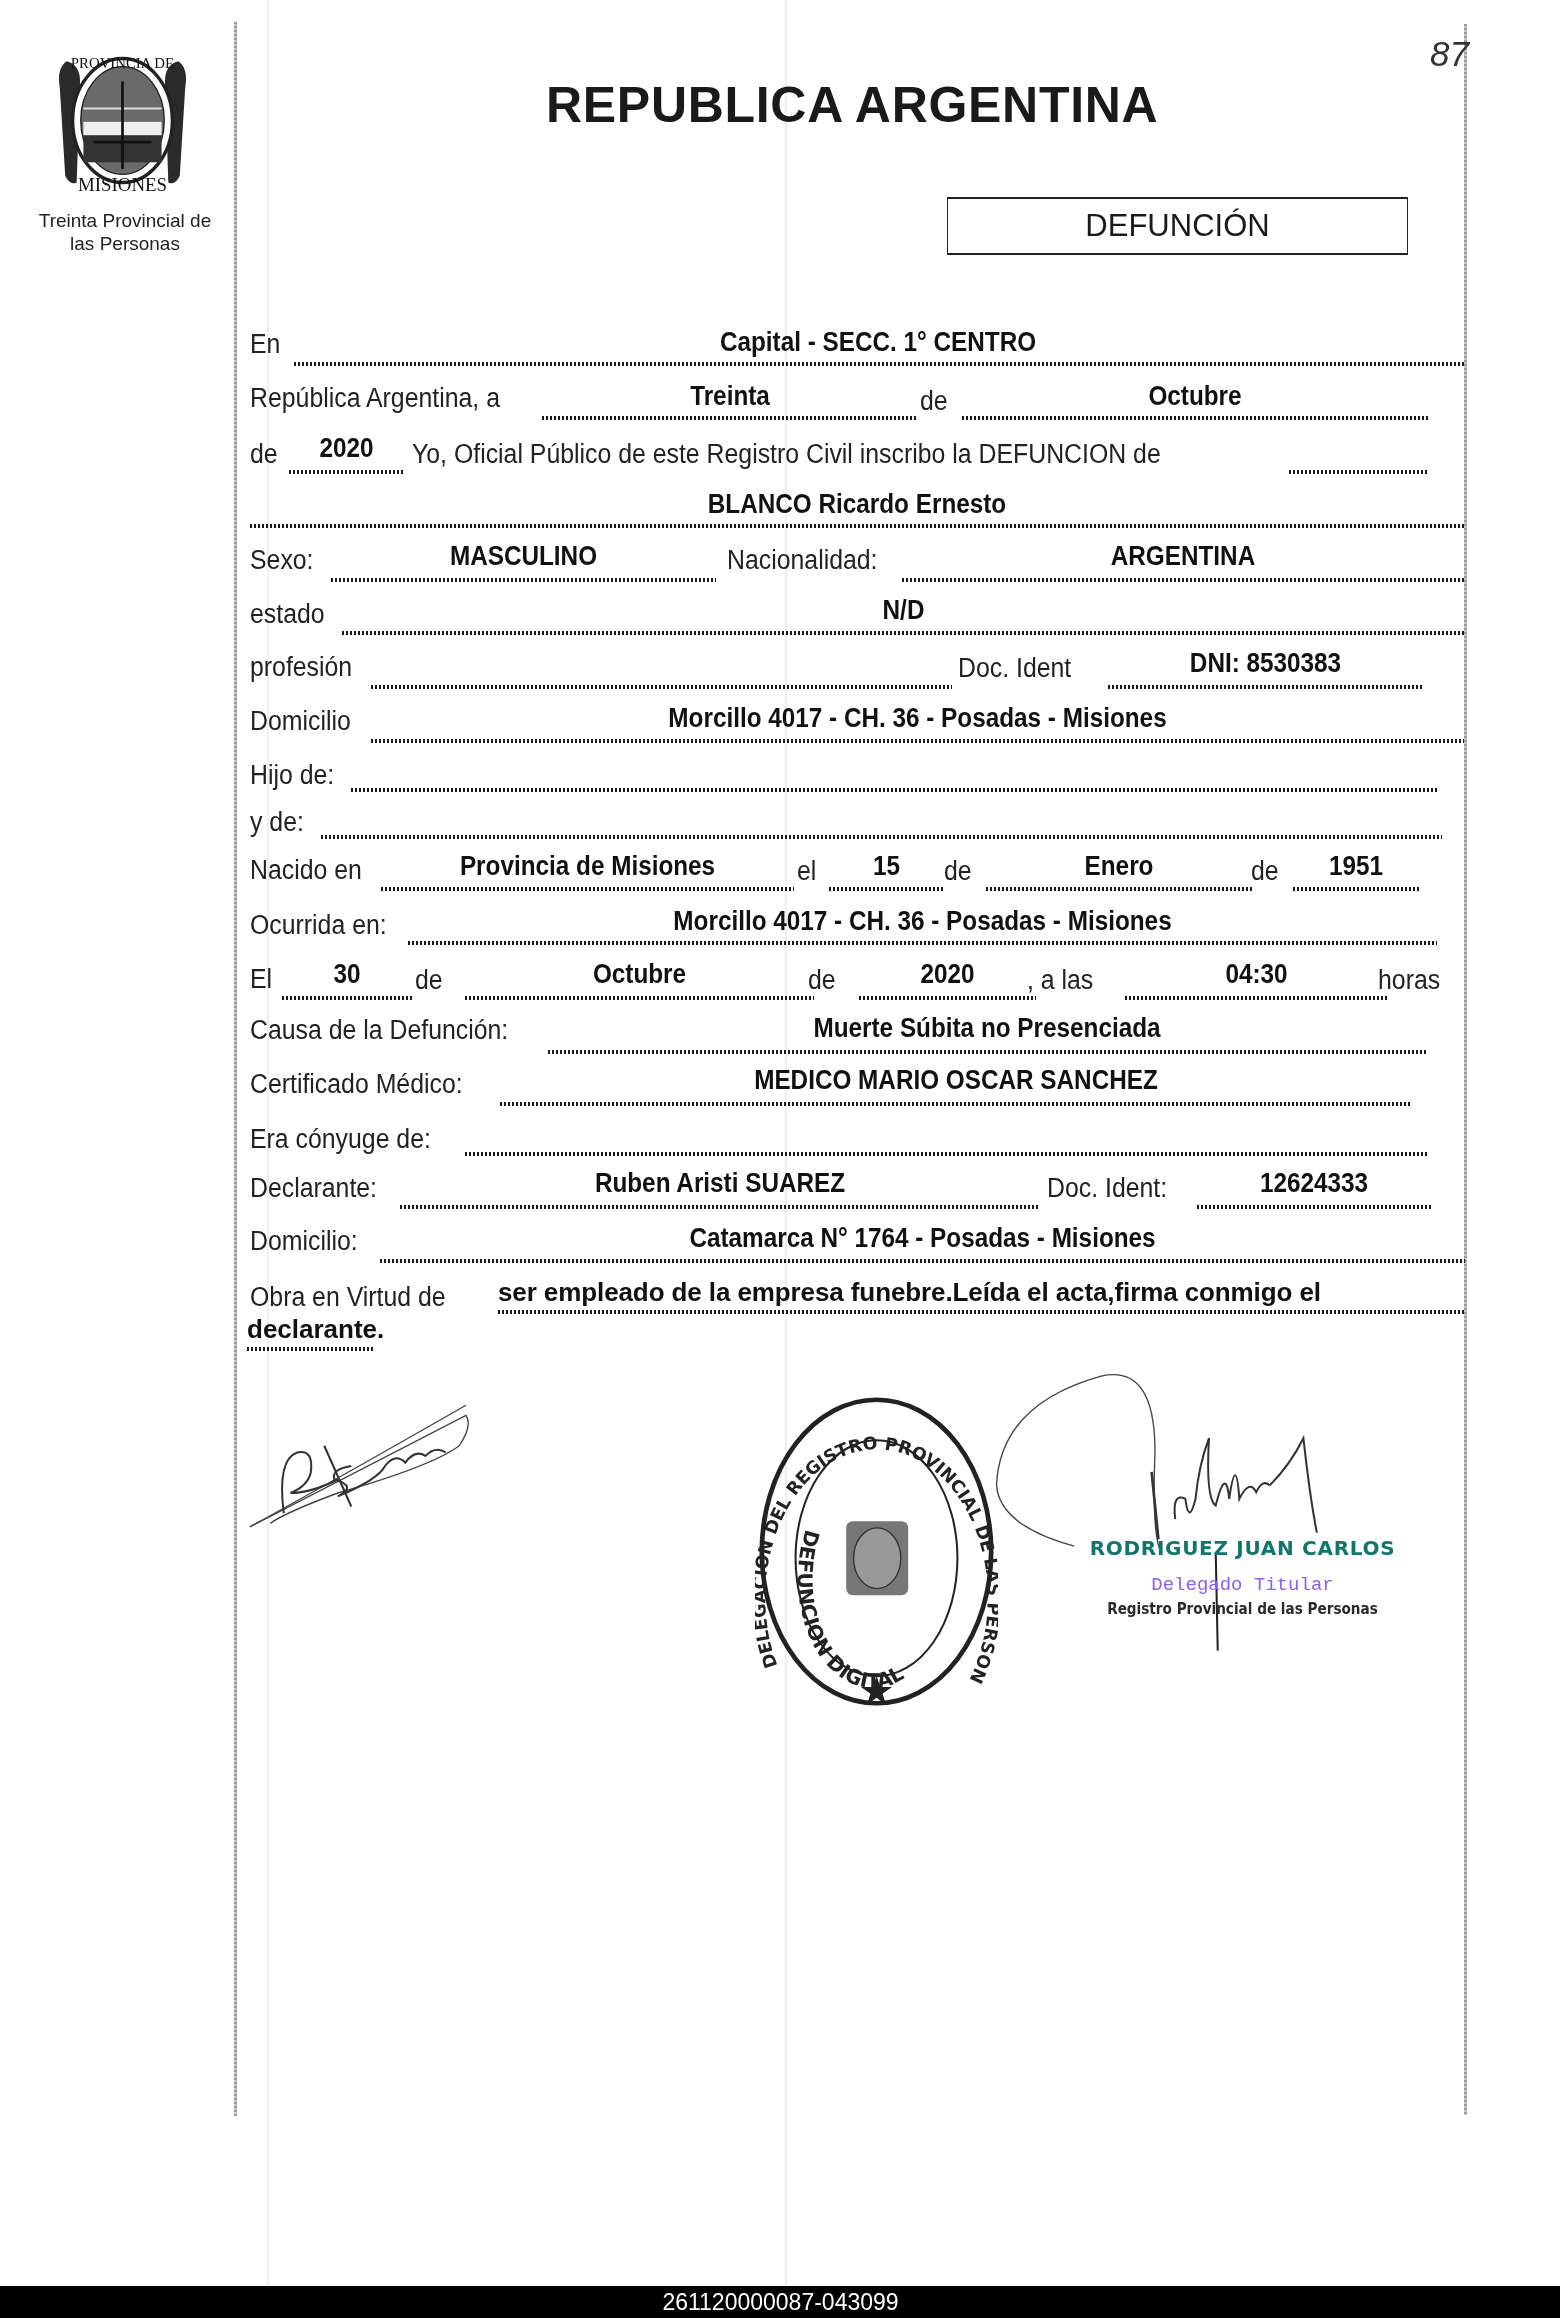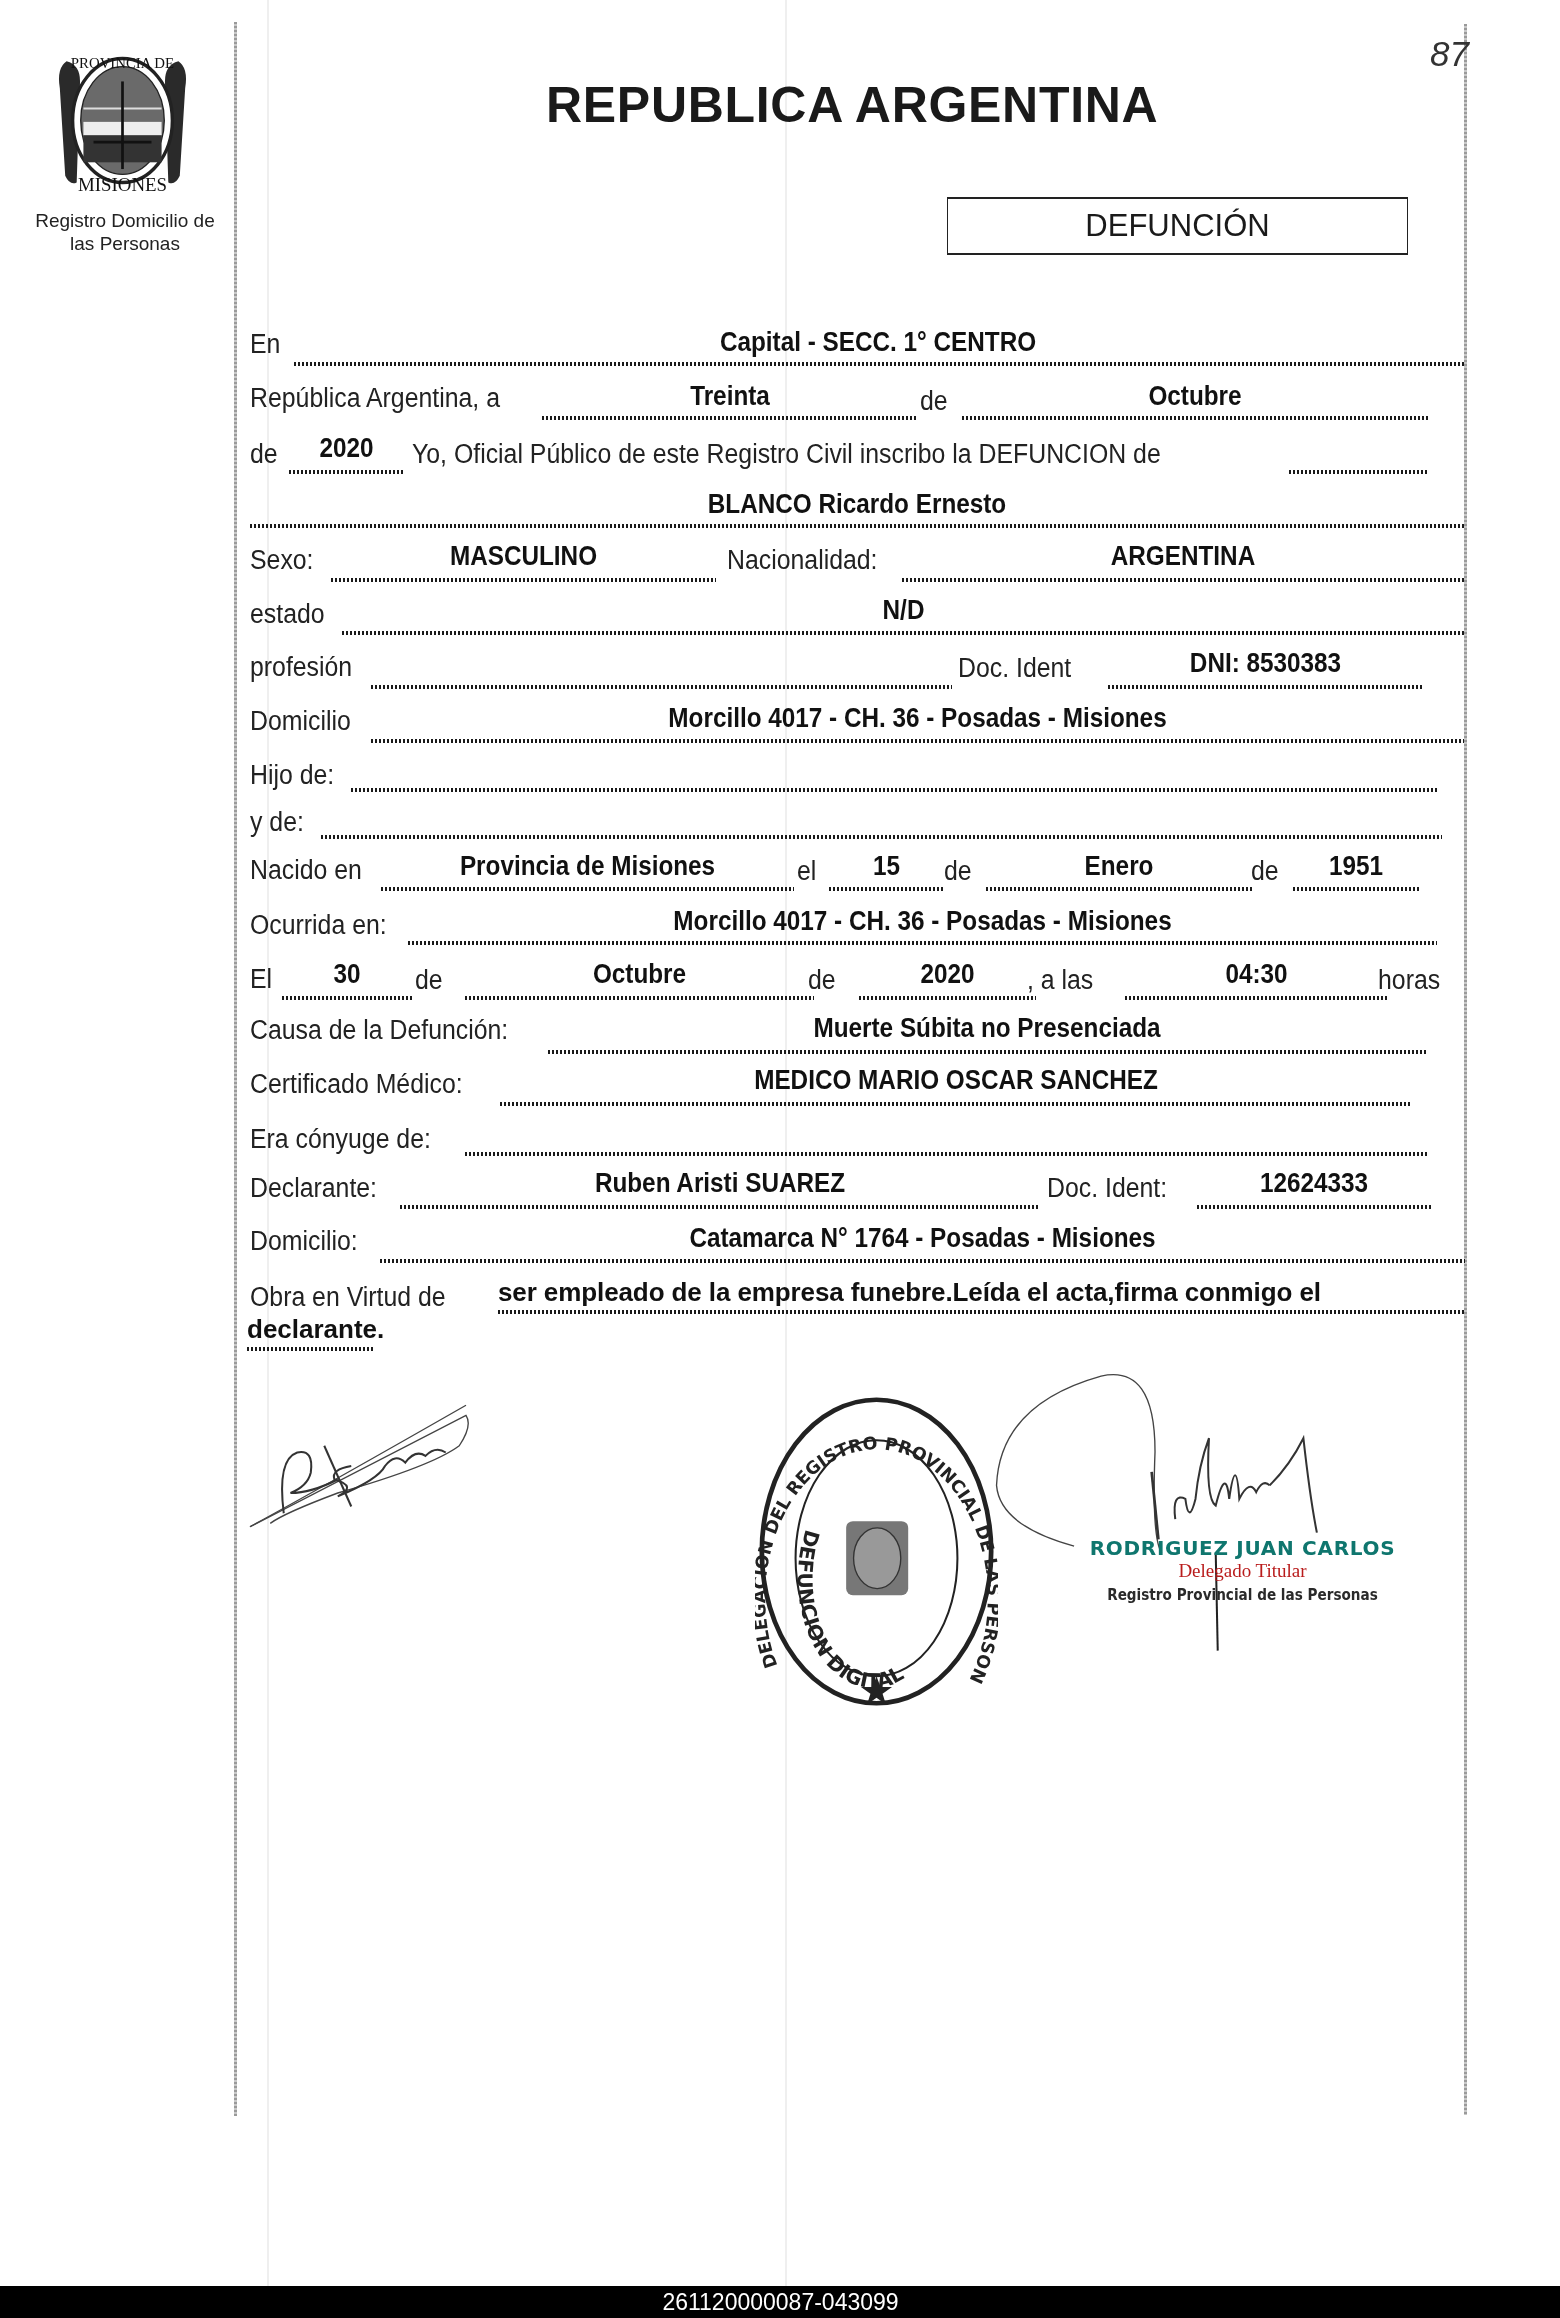--- a/index.html
+++ b/index.html
@@ -43,21 +43,21 @@
     <rect x="45" y="120" width="116" height="20" fill="#eee"></rect>
     <rect x="45" y="140" width="116" height="40" fill="#333"></rect>
     <path d="M45 100 L161 100" stroke="#ddd" stroke-width="3"></path>
     <line x1="103" y1="60" x2="103" y2="190" stroke="#111" stroke-width="4"></line>
     <line x1="60" y1="150" x2="146" y2="150" stroke="#111" stroke-width="4"></line>
     <text x="103" y="40" text-anchor="middle" font-size="22" font-family="Liberation Serif, serif" fill="#111">PROVINCIA DE</text>
     <text x="103" y="222" text-anchor="middle" font-size="28" font-family="Liberation Serif, serif" fill="#111">MISIONES</text>
   </svg>
 </div>
 <div class="abs" style="left:13.5px; top:209px; width:223px; text-align:center; font-size:19px; line-height:23px; color:#222;">
-  <div>Registro Domicilio de</div>
+  <div>Treinta Provincial de</div>
   <div>las Personas</div>
 </div>
 
 <div class="title" style="left:546px; top:76px;">REPUBLICA ARGENTINA</div>
 
 <table class="acta" style="left:369px; top:190px; width:427px;">
   <tbody>
 </tbody>
   </table>
 
@@ -210,20 +210,20 @@
     <path d="M120 270 Q10 240 5 180 Q10 60 160 18 Q240 0 240 130 Q235 260 250 280" stroke="#444" stroke-width="2" fill="none"></path>
     <path d="M235 160 L245 260" stroke="#333" stroke-width="4"></path>
     <path d="M270 230 Q265 190 285 200 Q290 240 300 200 Q305 150 320 110 Q315 200 330 210 Q345 150 350 200 Q360 130 365 200 Q380 170 390 190 Q400 170 410 180" stroke="#333" stroke-width="3" fill="none"></path>
     <path d="M410 180 Q440 150 460 110 Q470 200 480 250" stroke="#333" stroke-width="3" fill="none"></path>
     <path d="M330 280 L333 425" stroke="#222" stroke-width="3"></path>
   </svg>
 </div>
 
 <div class="sig-block" style="left:1060px; top:1536px; width:365px;">
   <div style="font-family:'DejaVu Sans', sans-serif; font-weight:bold; font-size:20px; color:#0f766e; letter-spacing:0.7px;">RODRIGUEZ JUAN CARLOS</div>
-  <div style="font-family:Liberation Serif, serif; font-size:19px; color:#b91c1c; margin-top:0;">Delegado Titular</div>
+  <div style="font-family:Liberation Mono, monospace; font-size:19px; color:#8b5cf6; margin-top:14px;">Delegado Titular</div>
   <div style="font-family:'DejaVu Sans', sans-serif; font-weight:bold; font-size:16px; color:#2a2a2a; margin-top:2.7px; transform:scaleX(0.85);">Registro Provincial de las Personas</div>
 </div>
 
 <div class="footer">
   <span>261120000087-043099</span>
 </div>
 
 
 </body></html>

